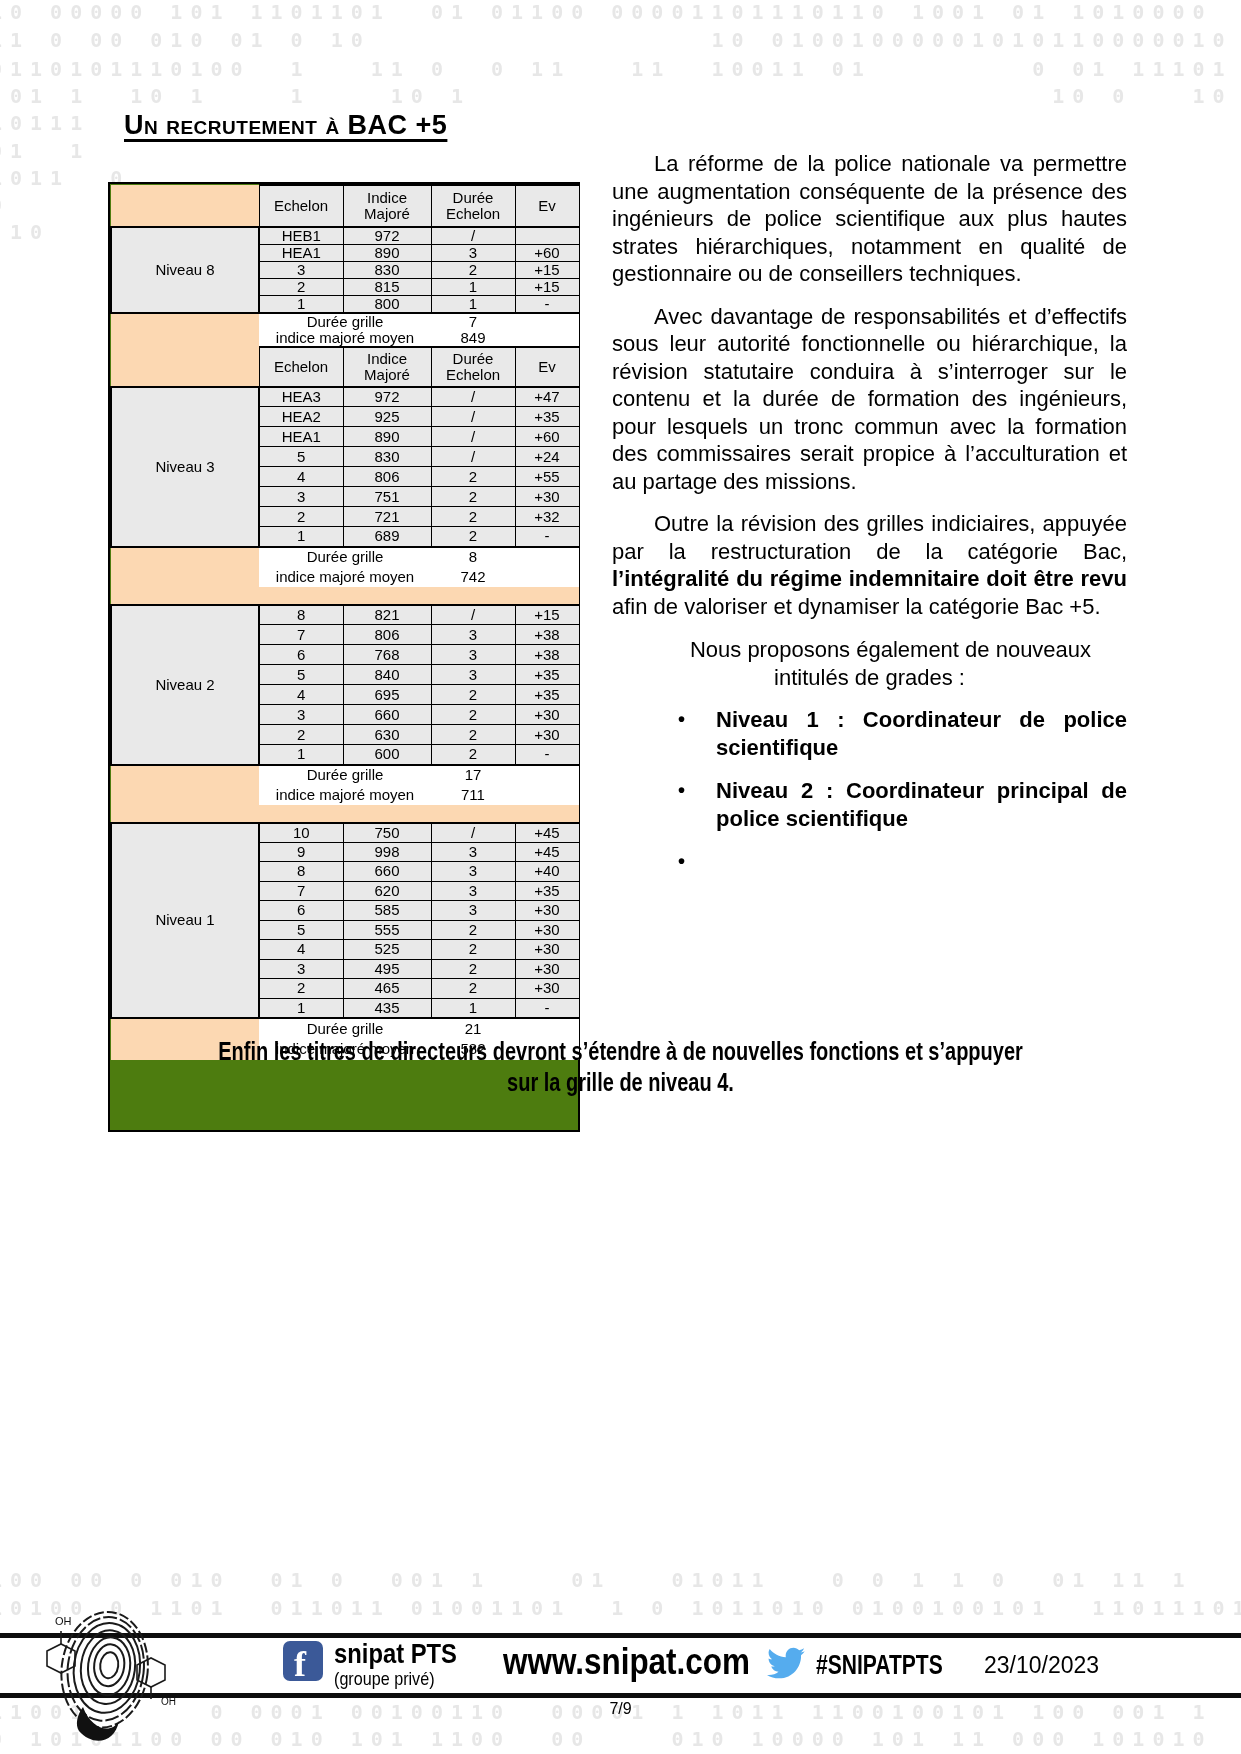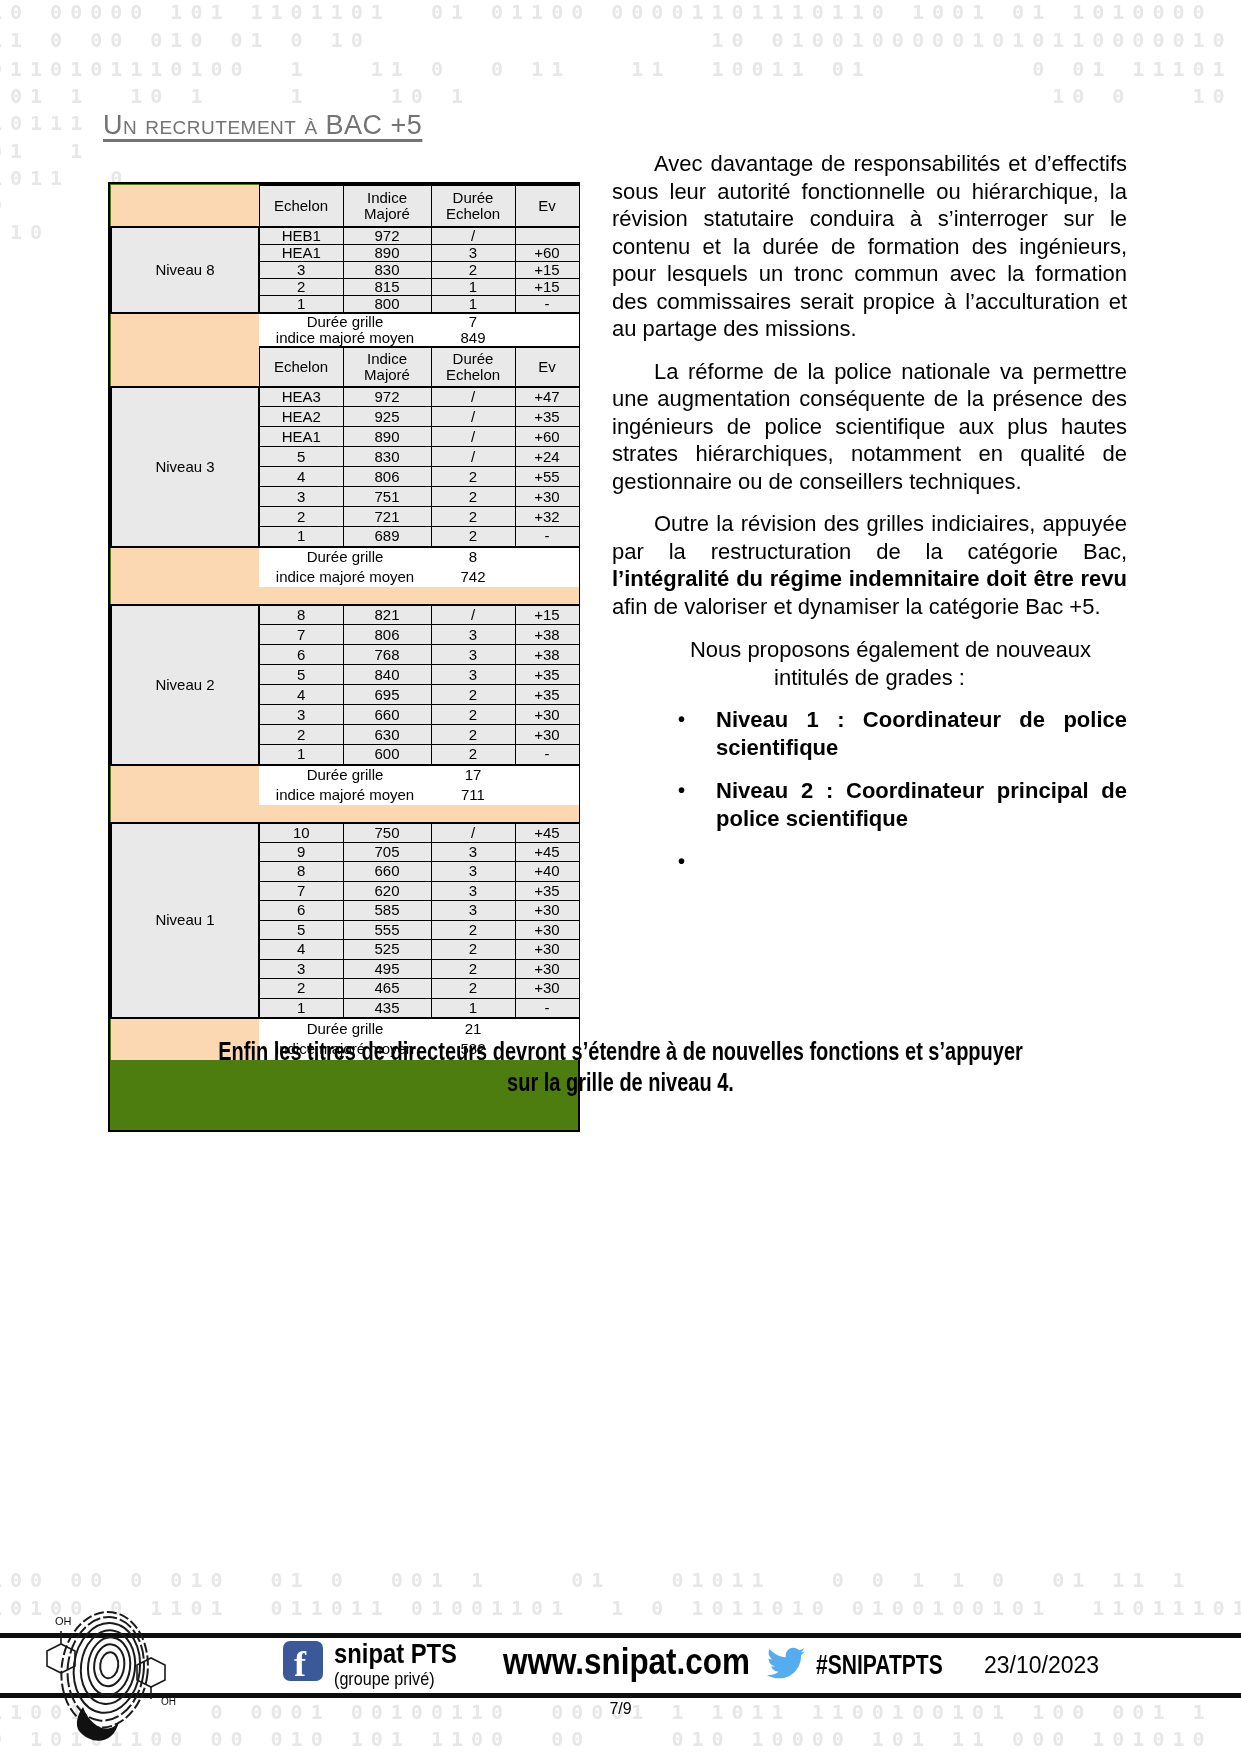--- a/index.html
+++ b/index.html
@@ -2,22 +2,22 @@
 <html><head>
 <meta charset="utf-8">
 <style>
   html,body{margin:0;padding:0;}
   .page{position:relative;width:1241px;height:1754px;background:#ffffff;overflow:hidden;
         font-family:"Liberation Sans",sans-serif;color:#000;}
   
   .bin{position:absolute;left:-10px;font-family:"DejaVu Sans Mono",monospace;font-weight:bold;
        font-size:20px;letter-spacing:8px;color:#e7e7e7;white-space:pre;}
   
-  .title{position:absolute;left:103px;top:110px;font-size:27px;font-weight:normal;
-         font-variant:small-caps;color:#737373;text-decoration:underline;
+  .title{position:absolute;left:124px;top:110px;font-size:27px;font-weight:bold;
+         font-variant:small-caps;color:#000000;text-decoration:underline;
          text-decoration-thickness:2.5px;text-underline-offset:5px;letter-spacing:.5px;}
   
   .grid-box{position:absolute;left:108px;top:182px;width:468px;height:946px;
             border:2px solid #000;background:#4d7c0f;}
   table#grid{border-collapse:collapse;table-layout:fixed;width:468px;}
   #grid td{font-size:15px;text-align:center;padding:0;line-height:1.05;}
   td.dc{border:1px solid #000;background:#e9e9e9;}
   tr.rowfirst td.dc{border-top-width:2px;}
   tr.rowlast  td.dc{border-bottom-width:2px;}
   td.lvl{border:2px solid #000;background:#e9e9e9;}
@@ -282,21 +282,21 @@
           </tr>
           <tr class="rowfirst" style="height: 19.5px;">
             <td class="lvl" rowspan="10">Niveau 1</td>
             <td class="dc">10</td>
             <td class="dc">750</td>
             <td class="dc">/</td>
             <td class="dc">+45</td>
           </tr>
           <tr style="height: 19.5px;">
             <td class="dc">9</td>
-            <td class="dc">705</td>
+            <td class="dc">998</td>
             <td class="dc">3</td>
             <td class="dc">+45</td>
           </tr>
           <tr style="height: 19.5px;">
             <td class="dc">8</td>
             <td class="dc">660</td>
             <td class="dc">3</td>
             <td class="dc">+40</td>
           </tr>
           <tr style="height: 19.5px;">
@@ -350,22 +350,22 @@
           <tr style="height: 21px;">
             <td class="sl" colspan="2">indice majoré moyen</td>
             <td class="sv">582</td>
             <td class="se"></td>
           </tr>
         </tbody>
     </table>
   </div>
 
   <div class="right-col">
+    <p class="para">La réforme de la police nationale va permettre une augmentation conséquente de la présence des ingénieurs de police scientifique aux plus hautes strates hiérarchiques, notamment en qualité de gestionnaire ou de conseillers techniques.</p>
     <p class="para">Avec davantage de responsabilités et d’effectifs sous leur autorité fonctionnelle ou hiérarchique, la révision statutaire conduira à s’interroger sur le contenu et la durée de formation des ingénieurs, pour lesquels un tronc commun avec la formation des commissaires serait propice à l’acculturation et au partage des missions.</p>
-    <p class="para">La réforme de la police nationale va permettre une augmentation conséquente de la présence des ingénieurs de police scientifique aux plus hautes strates hiérarchiques, notamment en qualité de gestionnaire ou de conseillers techniques.</p>
     <p class="para"><span>Outre la révision des grilles indiciaires, appuyée par la restructuration de la catégorie Bac, </span><span class="bold">l’intégralité du régime indemnitaire doit être revu</span><span> afin de valoriser et dynamiser la catégorie Bac +5.</span></p>
     <p class="para left">Nous proposons également de nouveaux intitulés de grades :</p>
     <div class="bullets" id="bullets">
         <div class="bullet-item"><span class="dot">•</span><span class="btext">Niveau 1 : Coordinateur de police scientifique</span></div>
         <div class="bullet-item"><span class="dot">•</span><span class="btext">Niveau 2 : Coordinateur principal de police scientifique</span></div>
         <div class="bullet-item"><span class="dot">•</span></div>
       </div>
   </div>
 
   <div class="closing">Enfin les titres de directeurs devront s’étendre à de nouvelles fonctions et s’appuyer sur la grille de niveau 4.</div>

